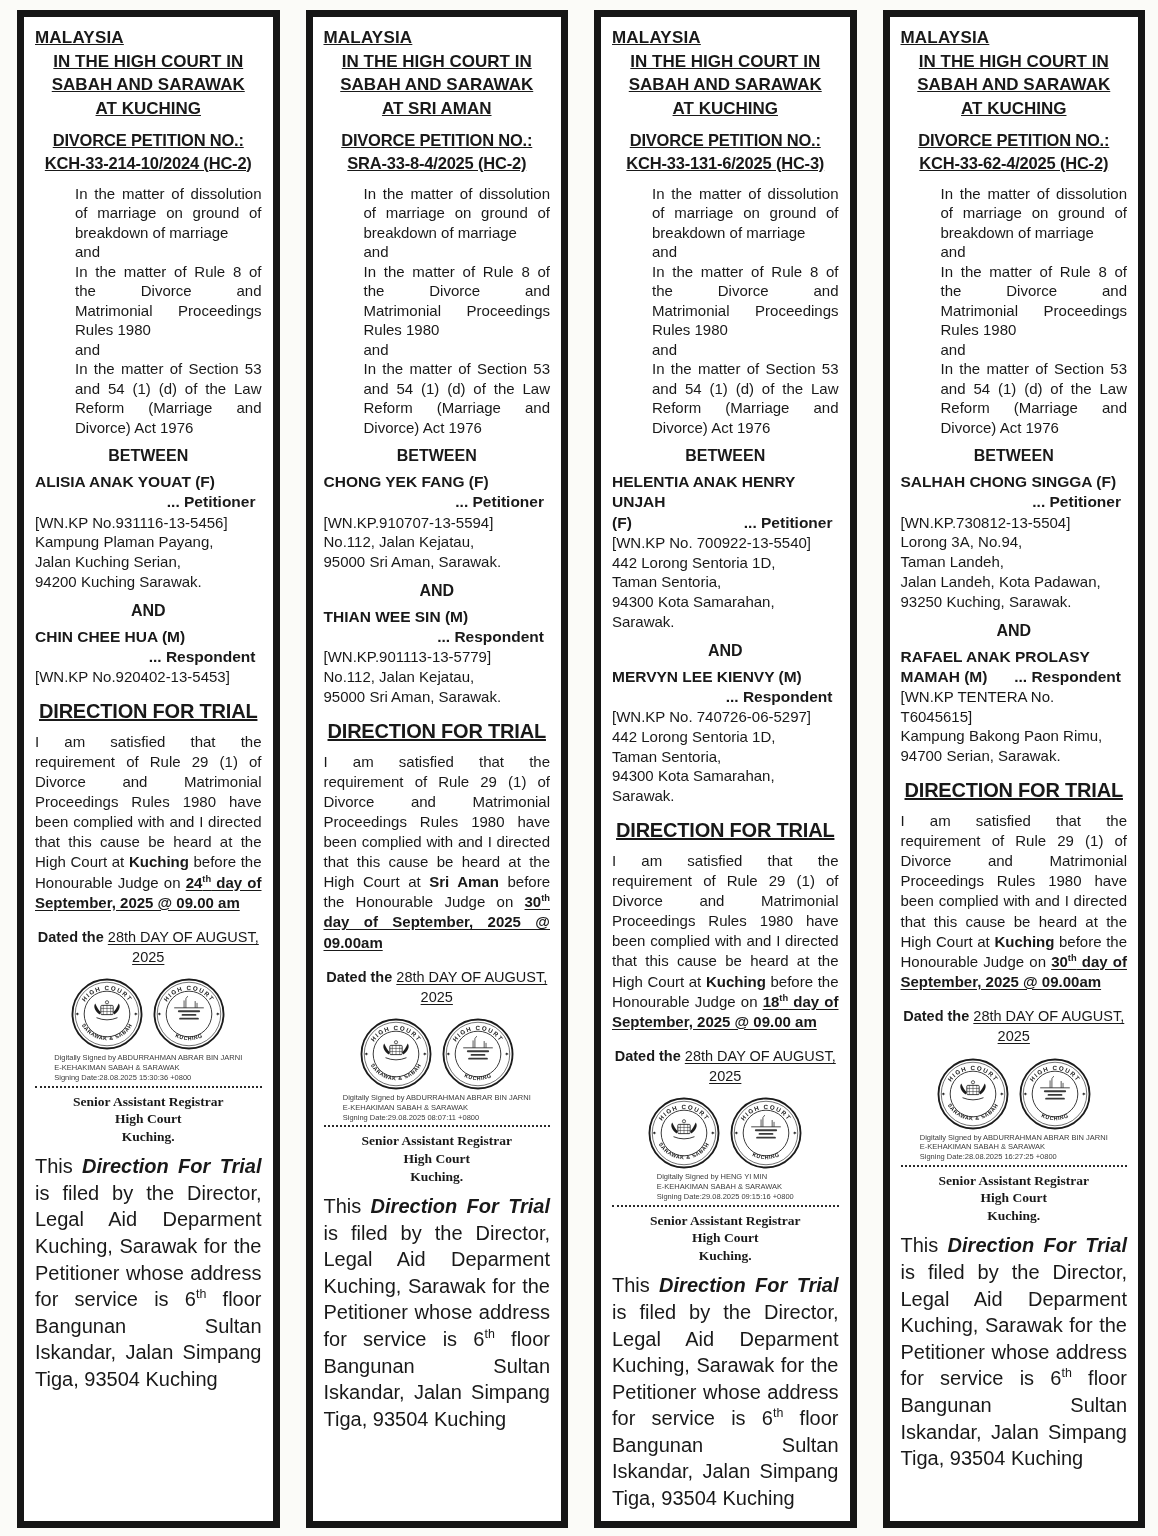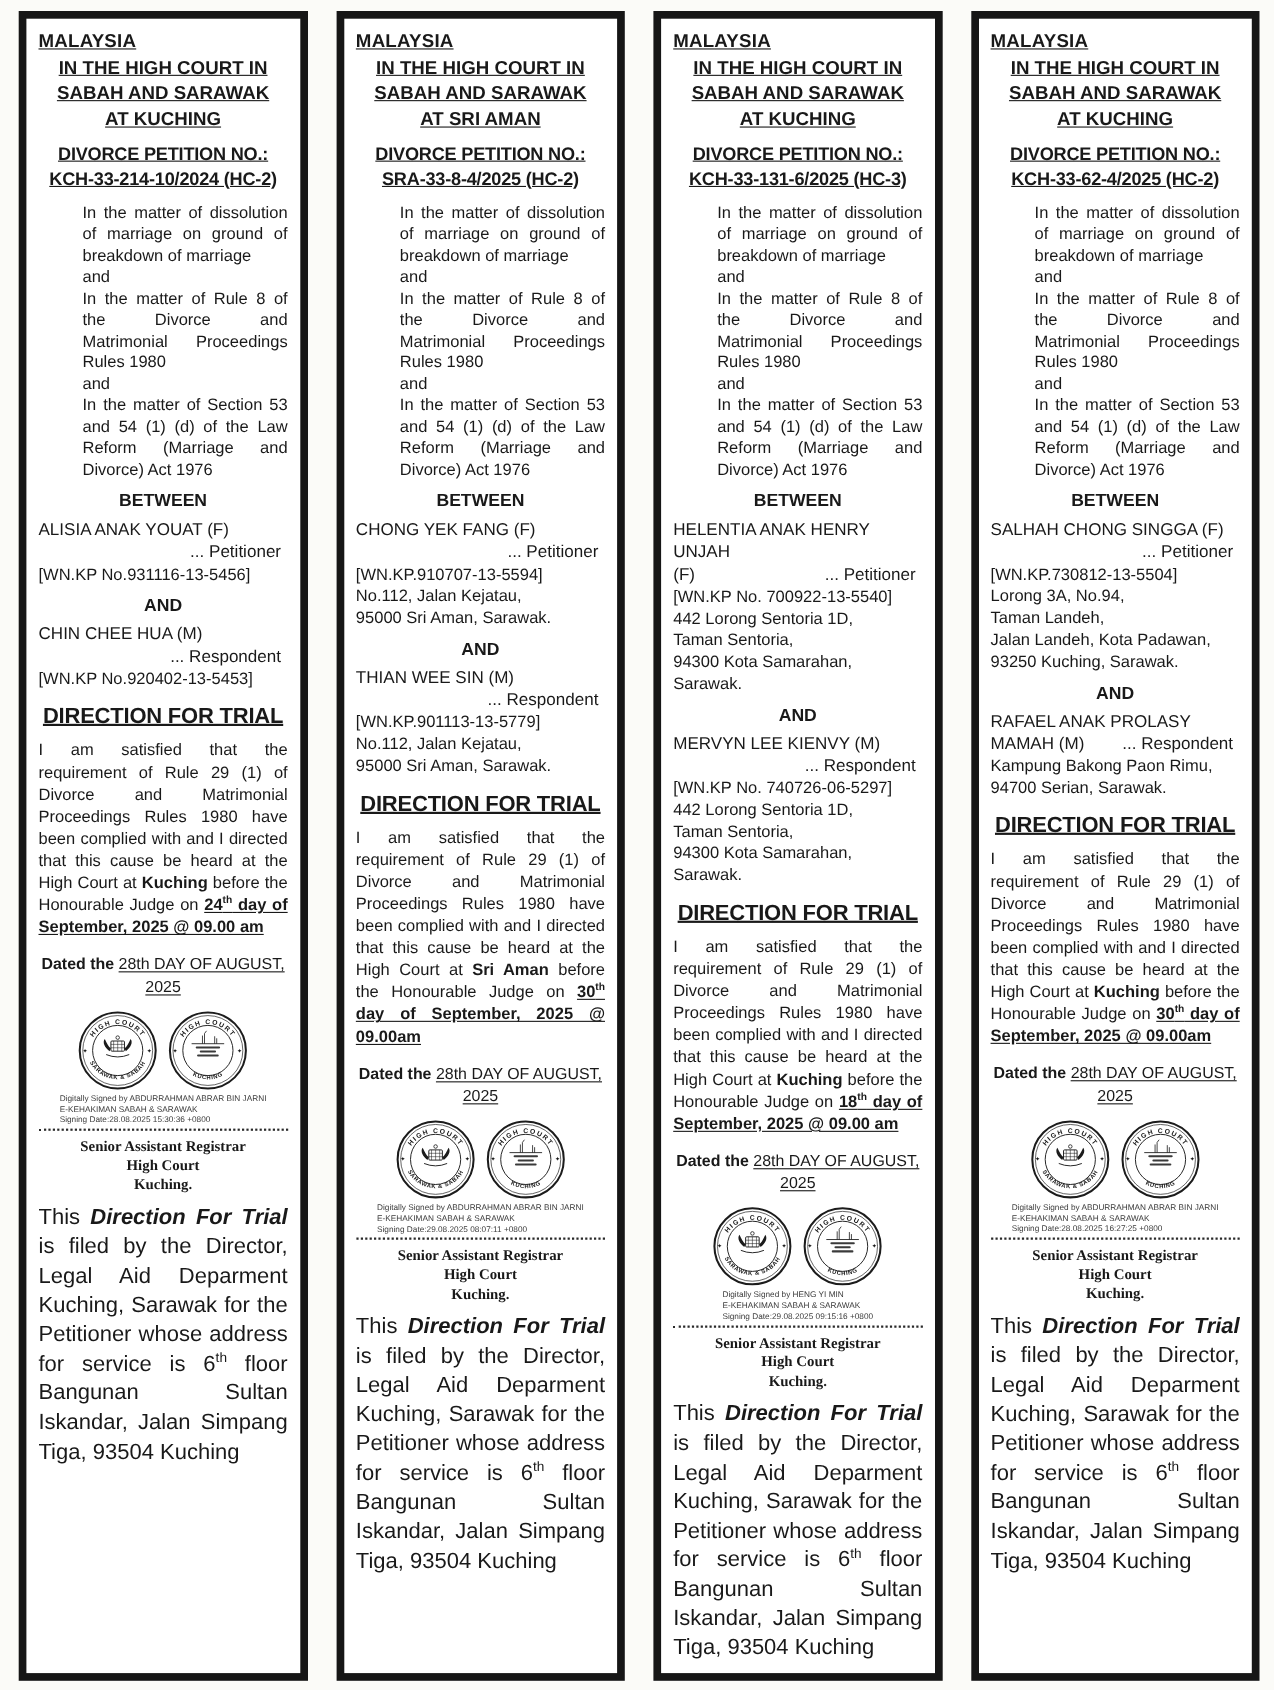--- a/index.html
+++ b/index.html
@@ -7,21 +7,21 @@
   .page{display:flex;gap:26px;padding:10px 13px 8px 17px;box-sizing:border-box;height:1536px;}
   .notice{flex:1 1 0;border:7px solid #161616;background:#ffffff;padding:8px 11px 10px;box-sizing:border-box;overflow:hidden;color:#191919;}
   .country{font-size:17px;font-weight:bold;text-decoration:underline;letter-spacing:.2px;margin-top:2px;line-height:1.35;}
   .court-line{font-size:17px;font-weight:bold;text-align:center;text-decoration:underline;line-height:1.38;}
   .petition{margin-top:9px;}
   .petition-line{font-size:16.5px;font-weight:bold;text-align:center;text-decoration:underline;line-height:1.35;letter-spacing:-.2px;}
   .matter{margin-top:10px;padding-left:40px;}
   .matter-line{font-size:15px;line-height:1.3;text-align:justify;}
   .mid-label{margin-top:10px;font-size:16px;font-weight:bold;text-align:center;}
   .party{margin-top:7px;}
-  .party-row{display:flex;justify-content:space-between;font-weight:normal;font-size:15.5px;line-height:1.3;padding-right:6px;}
+  .party-row{display:flex;justify-content:space-between;font-weight:bold;font-size:15.5px;line-height:1.3;padding-right:6px;}
   .party-right{text-align:left;}
   .addr-line{font-size:15px;line-height:1.32;}
   .dft-heading{margin-top:13px;font-size:20px;font-weight:bold;text-align:center;text-decoration:underline;letter-spacing:-.2px;}
   .direction{margin:9px 0 0;font-size:15px;line-height:1.34;text-align:justify;}
   .hearing u,.dated u{text-decoration:underline;text-underline-offset:2px;}
   .dated{margin:14px 0 0;text-align:center;font-size:14.5px;line-height:1.4;}
   .seals{margin-top:10px;display:flex;justify-content:center;gap:8px;}
   svg.seal{width:74px;height:74px;}
   .seal-arc{font-size:10px;font-weight:bold;letter-spacing:2.2px;fill:#161616;}
   .seal-arc-bot{font-size:8.6px;letter-spacing:1px;}
@@ -61,20 +61,25 @@
           <div class="party-row">
             <span class="party-left">ALISIA ANAK YOUAT (F)</span>
             <span class="party-right"></span>
           </div>
           <div class="party-row">
             <span class="party-left"></span>
             <span class="party-right">... Petitioner</span>
           </div>
         </div>
       <div class="addr-line">[WN.KP No.931116-13-5456]</div>
+      <div>
+          <div class="addr-line">Kampung Plaman Payang,</div>
+          <div class="addr-line">Jalan Kuching Serian,</div>
+          <div class="addr-line">94200 Kuching Sarawak.</div>
+        </div>
     </div>
     <div class="mid-label">AND</div>
     <div class="party">
       <div>
           <div class="party-row">
             <span class="party-left">CHIN CHEE HUA (M)</span>
             <span class="party-right"></span>
           </div>
           <div class="party-row">
             <span class="party-left"></span>
@@ -394,20 +399,21 @@
       <div>
           <div class="party-row">
             <span class="party-left">RAFAEL ANAK PROLASY</span>
             <span class="party-right"></span>
           </div>
           <div class="party-row">
             <span class="party-left">MAMAH (M)</span>
             <span class="party-right">... Respondent</span>
           </div>
         </div>
+      <div class="addr-line">[WN.KP TENTERA No. T6045615]</div>
       <div>
           <div class="addr-line">Kampung Bakong Paon Rimu,</div>
           <div class="addr-line">94700 Serian, Sarawak.</div>
         </div>
     </div>
     <div class="dft-heading">DIRECTION FOR TRIAL</div>
     <p class="direction"><span>I am satisfied that the requirement of Rule 29 (1) of Divorce and Matrimonial Proceedings Rules 1980 have been complied with and I directed that this cause be heard at the High Court at </span><b>Kuching</b><span> before the Honourable Judge on </span><b class="hearing"><u><span>30</span><sup>th</sup><span> day of September, 2025 @ 09.00am</span></u></b></p>
     <p class="dated"><b>Dated the</b> <u>28th DAY OF AUGUST, 2025</u></p>
     <div class="seals">
       <svg class="seal" viewBox="0 0 120 120">

